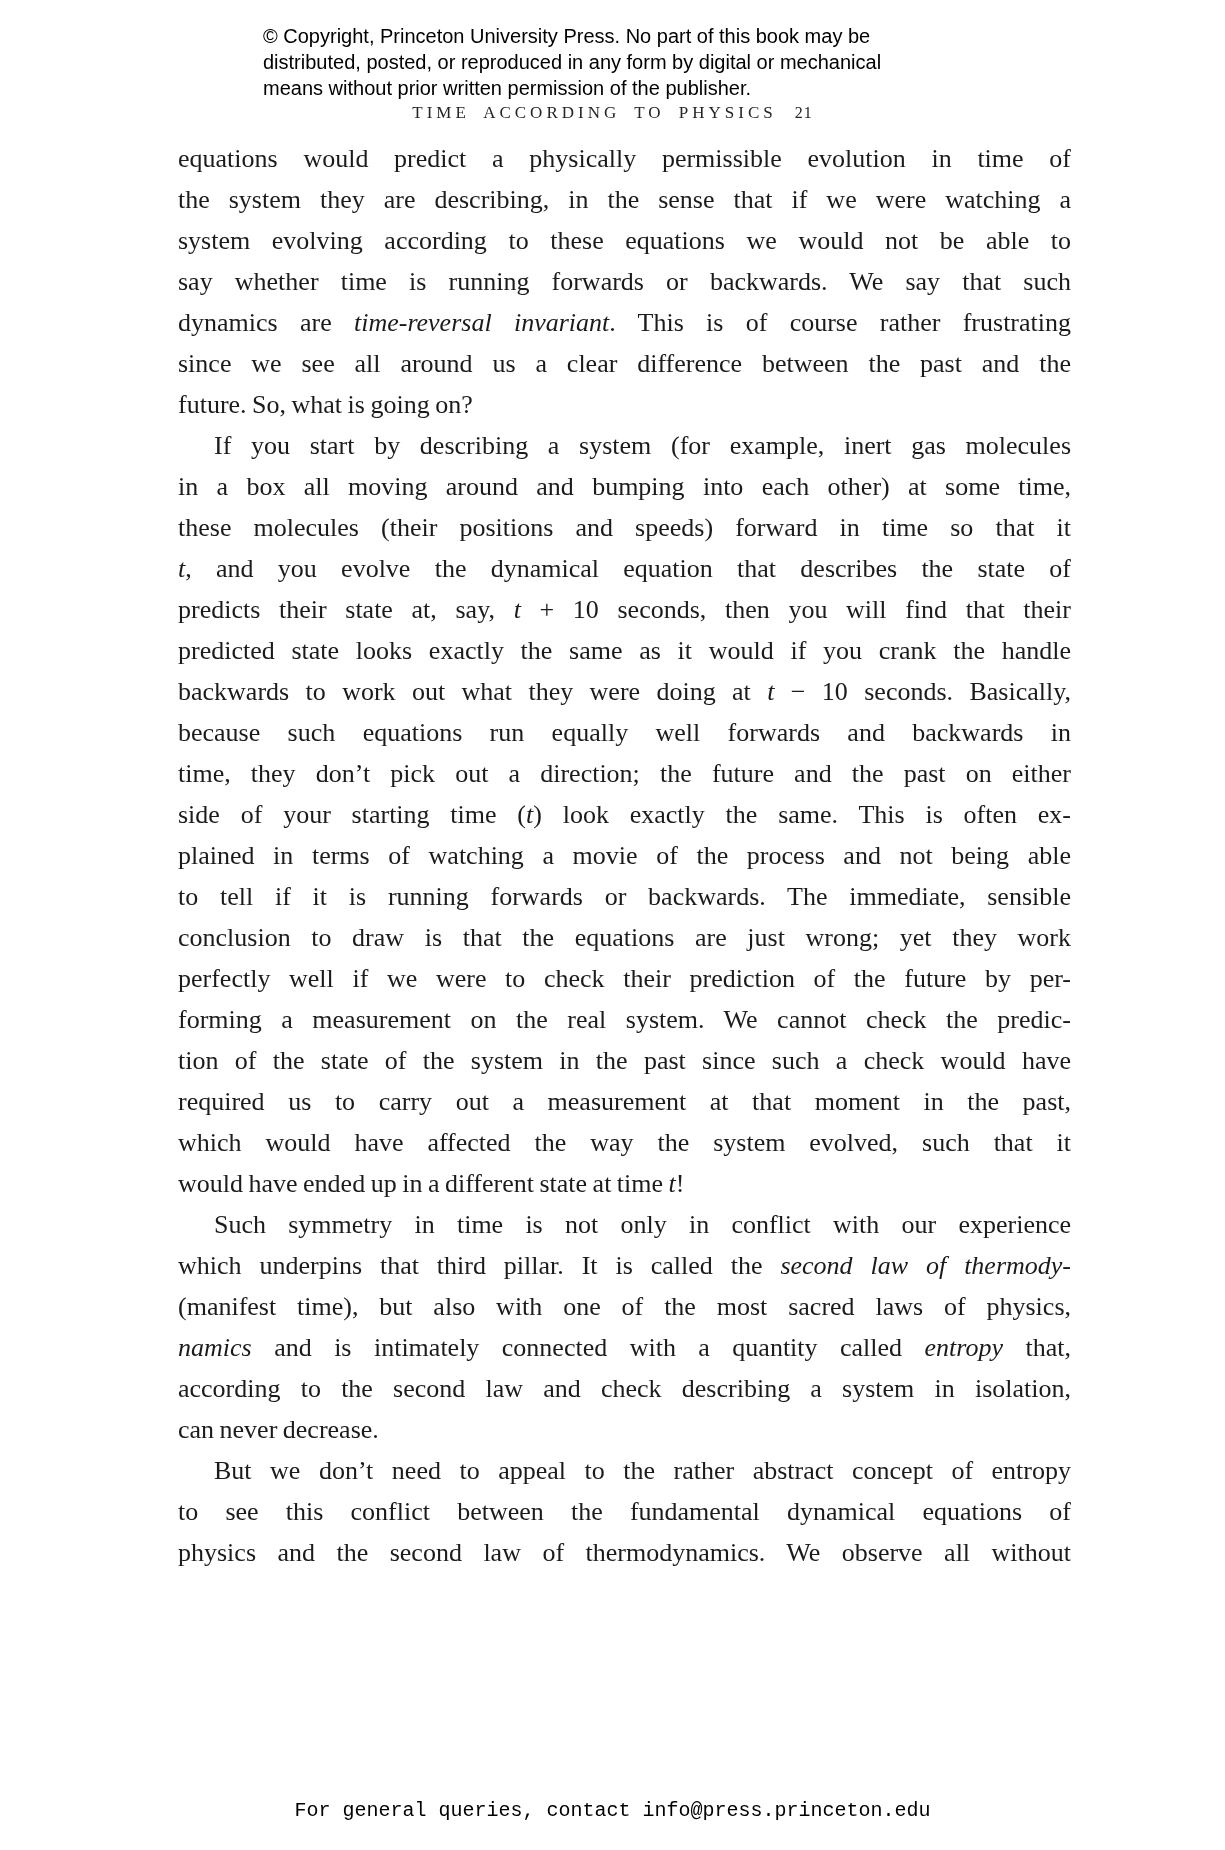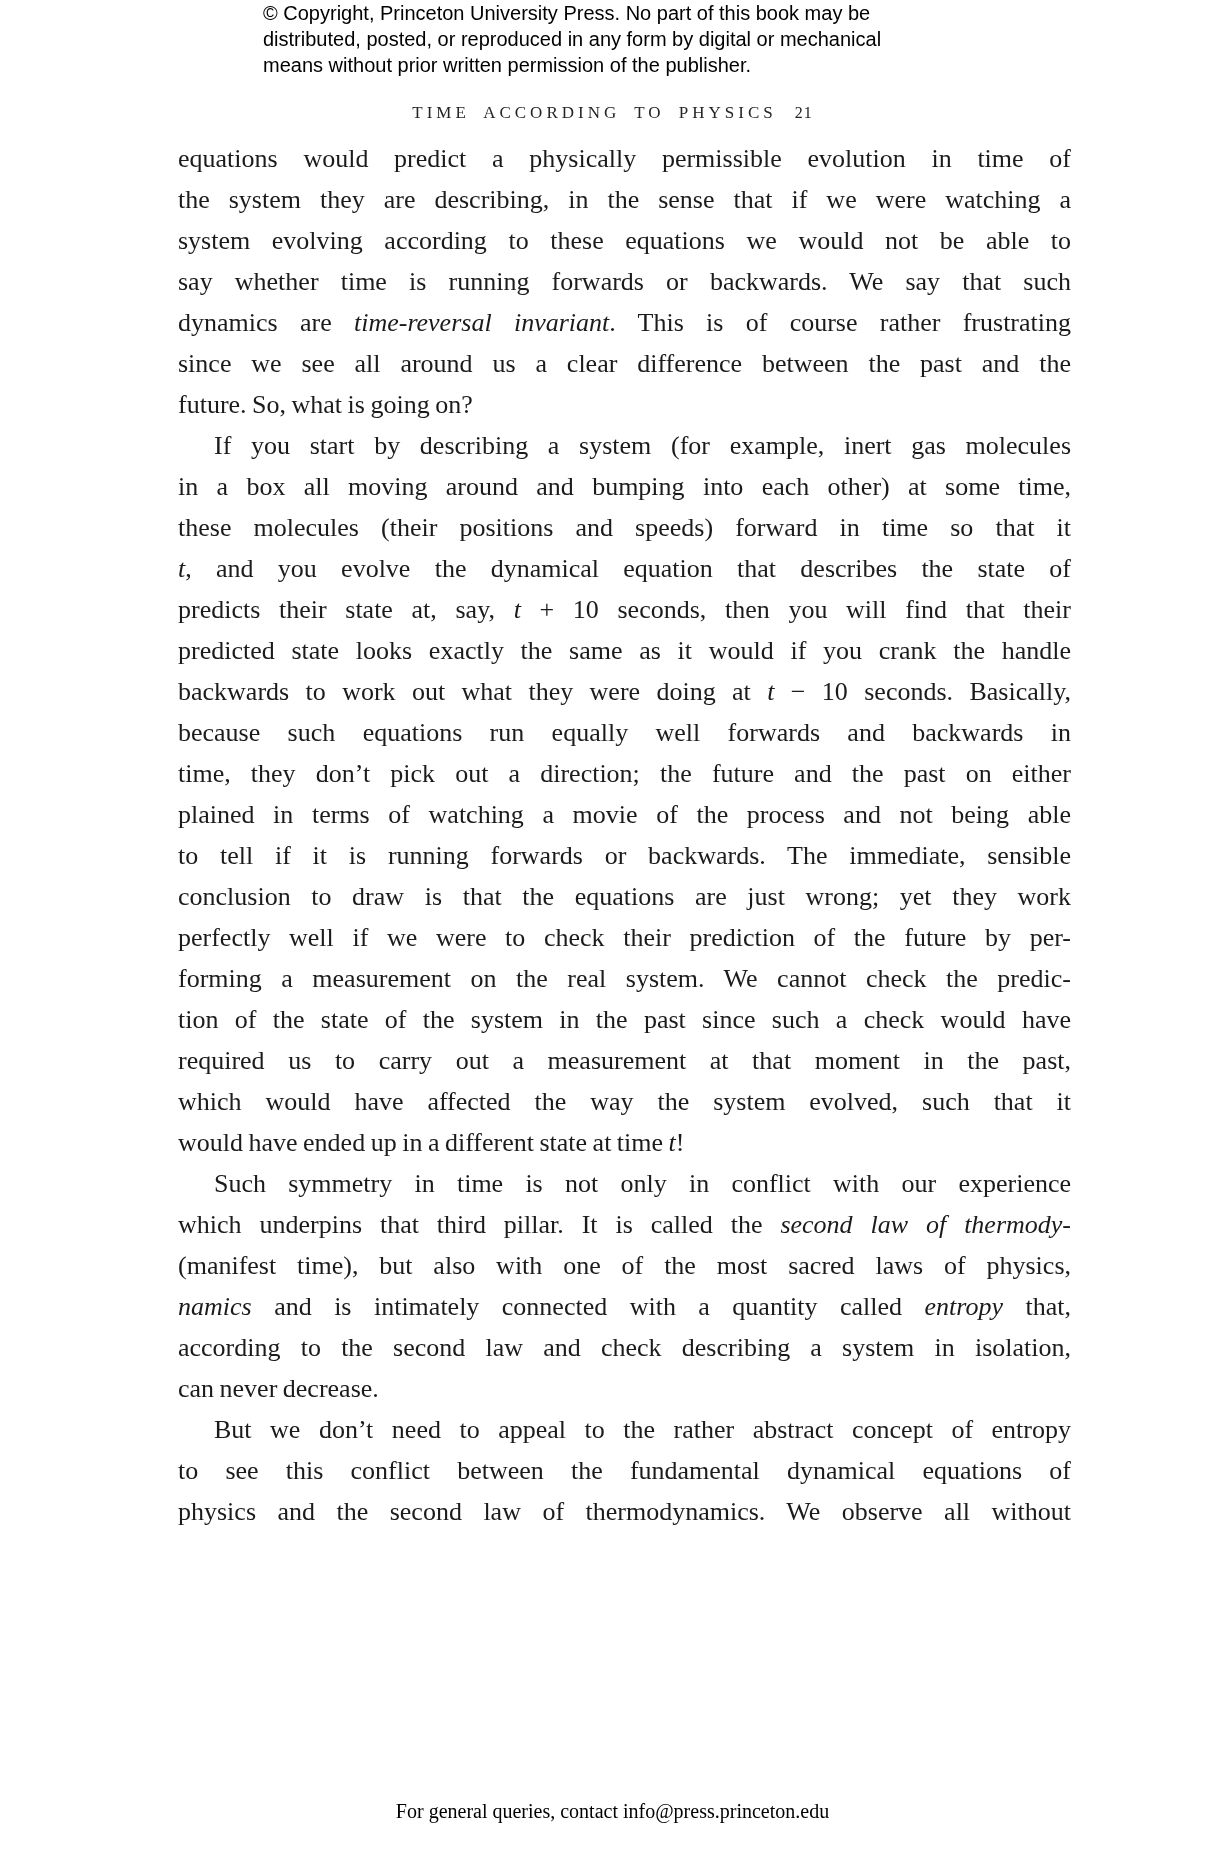--- a/index.html
+++ b/index.html
@@ -6,21 +6,21 @@
   .page{
     position:relative;
     width:1225px;height:1850px;
     background:#ffffff;
     margin:0 auto;
     overflow:hidden;
     font-family:"Liberation Serif", serif;
   }
   .copyright{
     position:absolute;
-    left:263px;top:0;
+    left:263px;top:23px;
     font-family:"Liberation Sans", sans-serif;
     font-size:20px;line-height:26px;
     color:#000000;
   }
   .running-header{
     position:absolute;
     left:0;top:103px;width:100%;
     text-align:center;
     color:#242424;
   }
@@ -52,21 +52,21 @@
     white-space:nowrap;
   }
   .line.justified{white-space:normal;}
   .line.last{text-align-last:left;white-space:normal;}
   .line.indent{text-indent:36px;}
   .it{font-style:italic;}
   .footer{
     position:absolute;
     left:0;top:1799px;width:100%;
     text-align:center;
-    font-family:Liberation Serif, serif;
+    font-family:Liberation Mono, monospace;
     font-size:20px;line-height:24px;
     color:#000000;
   }
 </style>
 </head>
 <body>
 
 <div class="page">
 
   <div class="copyright">
@@ -92,20 +92,21 @@
       <div class="para">
         <div class="line justified indent"><span>If you start by describing a system (for example, inert gas molecules</span></div>
         <div class="line justified"><span>in a box all moving around and bumping into each other) at some time,</span></div>
         <div class="line justified"><span>these molecules (their positions and speeds) forward in time so that it</span></div>
         <div class="line justified"><span class="it">t</span><span>, and you evolve the dynamical equation that describes the state of</span></div>
         <div class="line justified"><span>predicts their state at, say, </span><span class="it">t</span><span> + 10 seconds, then you will find that their</span></div>
         <div class="line justified"><span>predicted state looks exactly the same as it would if you crank the handle</span></div>
         <div class="line justified"><span>backwards to work out what they were doing at </span><span class="it">t</span><span> − 10 seconds. Basically,</span></div>
         <div class="line justified"><span>because such equations run equally well forwards and backwards in</span></div>
         <div class="line justified"><span>time, they don’t pick out a direction; the future and the past on either</span></div>
+        <div class="line justified"><span>side of your starting time (</span><span class="it">t</span><span>) look exactly the same. This is often ex-</span></div>
         <div class="line justified"><span>plained in terms of watching a movie of the process and not being able</span></div>
         <div class="line justified"><span>to tell if it is running forwards or backwards. The immediate, sensible</span></div>
         <div class="line justified"><span>conclusion to draw is that the equations are just wrong; yet they work</span></div>
         <div class="line justified"><span>perfectly well if we were to check their prediction of the future by per-</span></div>
         <div class="line justified"><span>forming a measurement on the real system. We cannot check the predic-</span></div>
         <div class="line justified"><span>tion of the state of the system in the past since such a check would have</span></div>
         <div class="line justified"><span>required us to carry out a measurement at that moment in the past,</span></div>
         <div class="line justified"><span>which would have affected the way the system evolved, such that it</span></div>
         <div class="line last"><span>would have ended up in a different state at time </span><span class="it">t</span><span>!</span></div>
       </div>

